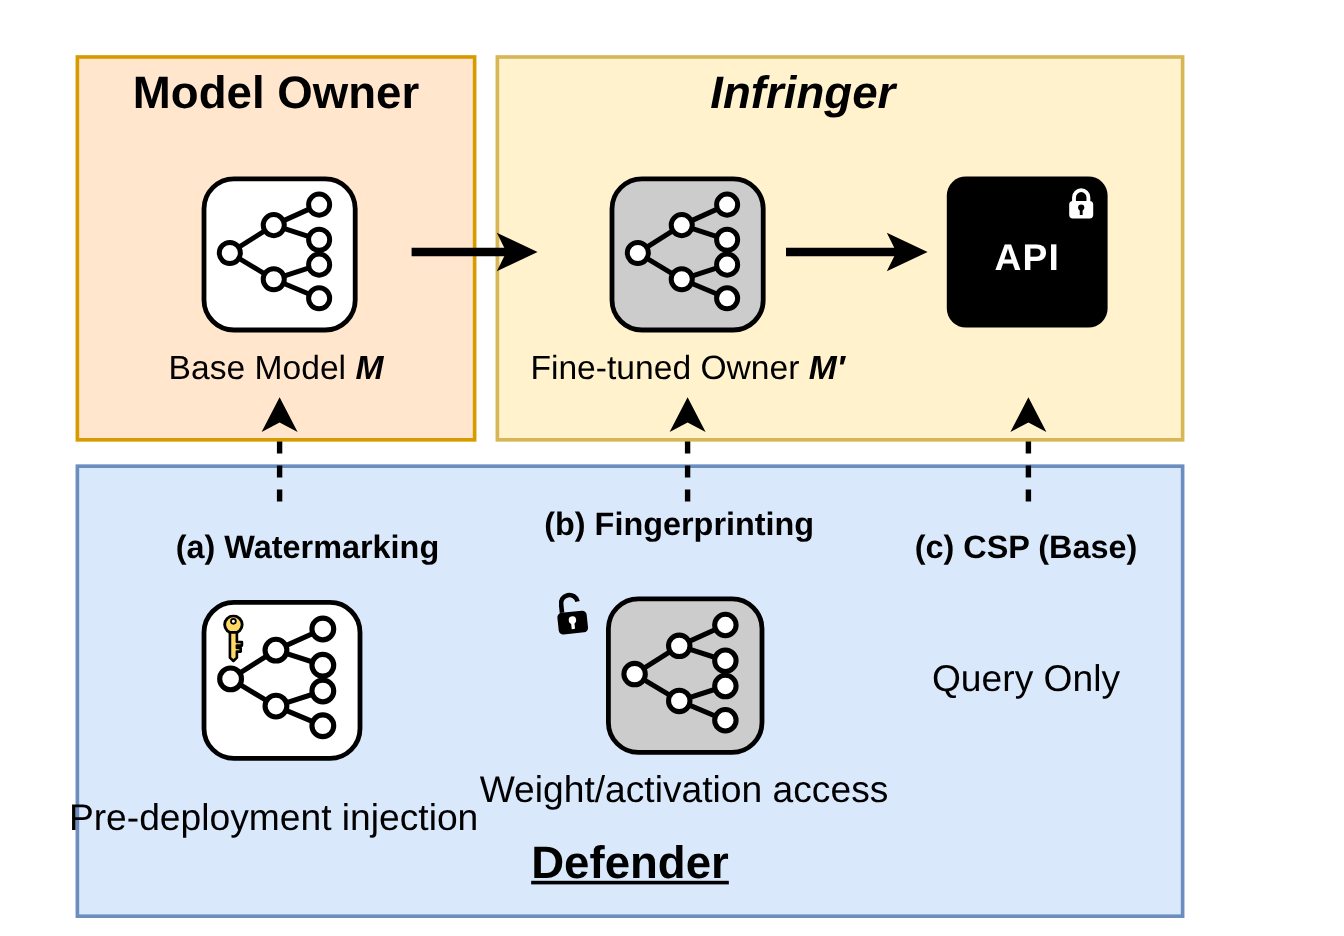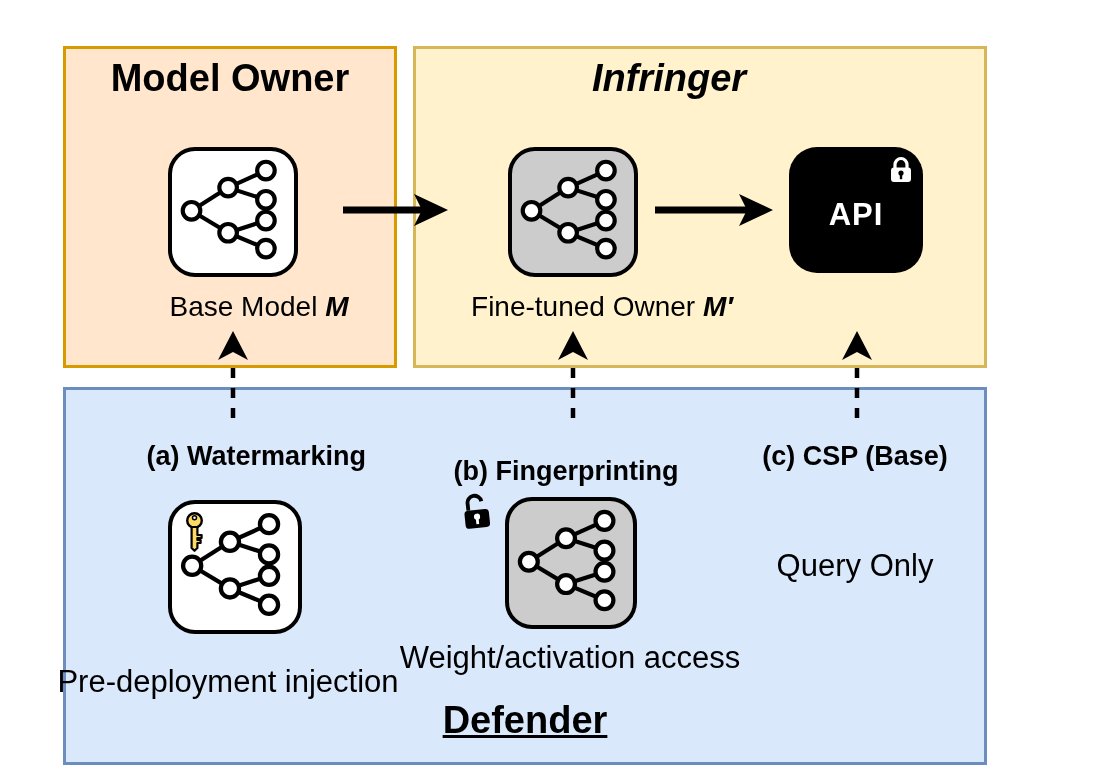--- a/index.html
+++ b/index.html
@@ -16,31 +16,31 @@
   .t-infringer{left:413px;top:58px;width:512px;font-style:italic;}
   .t-defender{left:63px;top:700px;width:924px;text-decoration:underline;}
   .nn-icon{position:absolute;box-sizing:border-box;border:4px solid #000;border-radius:27px;}
   .nn-white{background:#ffffff;}
   .nn-gray{background:#CCCCCC;}
   .i-base{left:168px;top:147px;width:130px;height:130px;}
   .i-finetuned{left:508px;top:147px;width:130px;height:130px;}
   .i-watermark{left:168px;top:500px;width:134px;height:134px;}
   .i-fingerprint{left:505px;top:497px;width:132px;height:132px;}
   .nn-icon svg.net{position:absolute;left:0;top:0;width:100%;height:100%;}
-  .model-label{position:absolute;font-size:28px;text-align:center;white-space:nowrap;margin-left:29px;}
+  .model-label{position:absolute;font-size:28px;text-align:center;white-space:nowrap;}
   .l-base{left:63px;top:291px;width:334px;}
   .l-finetuned{left:413px;top:291px;width:320px;}
   .msym{font-weight:bold;font-style:italic;}
-  .api-box{position:absolute;left:789px;top:147px;width:134px;height:126px;background:#000;border-radius:28px;
+  .api-box{position:absolute;left:789px;top:147px;width:134px;height:126px;background:#000;border-radius:16px;
            display:flex;align-items:center;justify-content:center;}
   .api-label{color:#fff;font-weight:bold;font-size:31px;letter-spacing:1px;margin-top:10px;}
   .api-lock{position:absolute;right:10px;top:8px;width:24px;height:30px;}
   .method-label{position:absolute;font-size:27px;font-weight:bold;text-align:center;white-space:nowrap;}
   .m-a{left:66px;top:441px;width:300px;text-align:right;}
-  .m-b{left:416px;top:456px;width:300px;}
+  .m-b{left:416px;top:422px;width:300px;}
   .m-c{left:705px;top:441px;width:300px;}
   .caption{position:absolute;font-size:31px;text-align:center;white-space:nowrap;}
   .c-a{left:48px;top:664px;width:360px;}
   .c-b{left:390px;top:640px;width:360px;}
   .c-c{left:705px;top:548px;width:300px;}
   .key-icon{position:absolute;left:11px;top:8px;width:25px;height:42px;}
   .open-lock{position:absolute;left:460px;top:492px;width:32px;height:40px;transform:rotate(-6deg);}
   .overlay{position:absolute;left:0;top:0;width:1120px;height:780px;pointer-events:none;}
 </style>
 </head>

